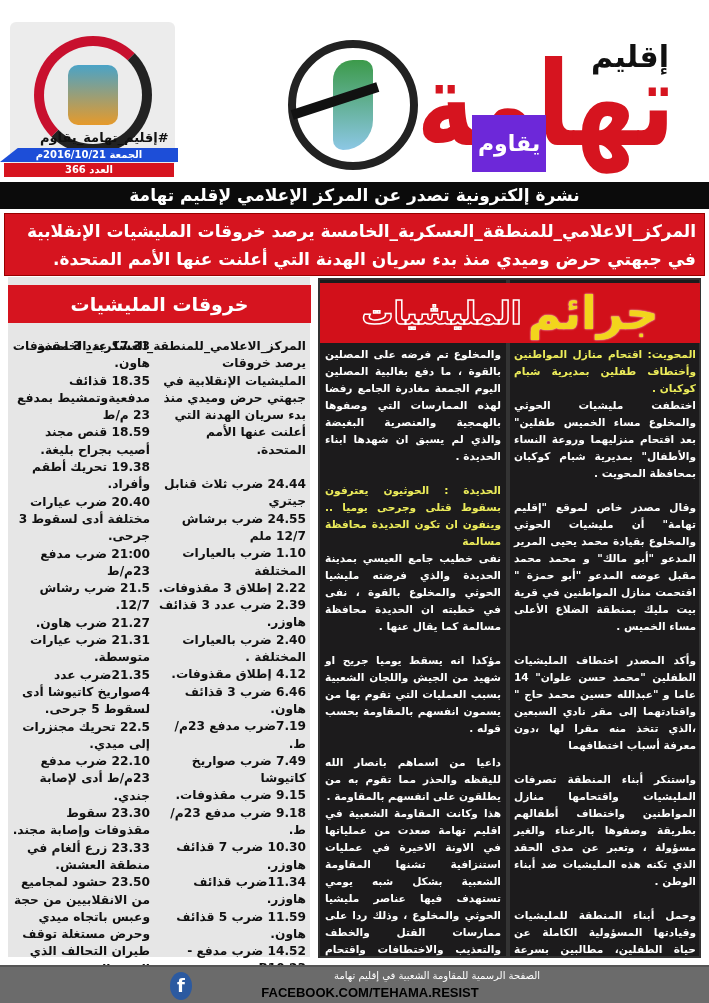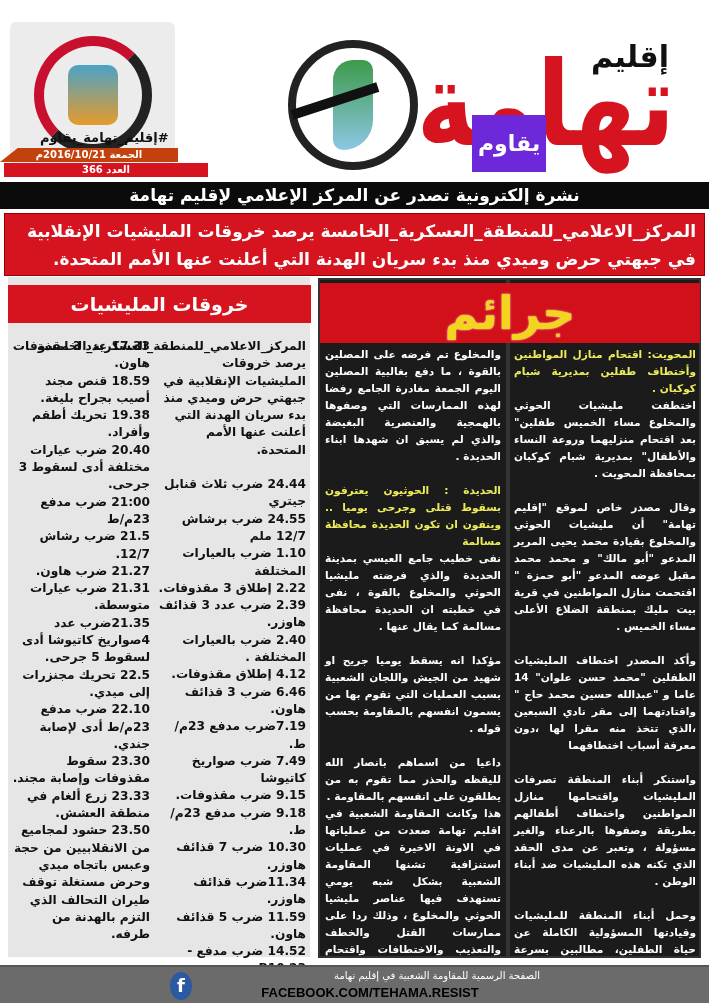--- a/index.html
+++ b/index.html
@@ -9,22 +9,22 @@
 .logo-left .ring{width:118px;height:118px;border-radius:50%;border:10px solid #222;border-top-color:#c8102e;border-left-color:#c8102e;display:flex;align-items:center;justify-content:center;position:relative}
 .logo-left .fist{width:50px;height:60px;background:linear-gradient(180deg,#4aa3c7,#e69a2b);border-radius:10px}
 .logo-center{position:absolute;left:278px;top:30px;width:150px;height:150px;display:flex;align-items:center;justify-content:center}
 .logo-center .circ{width:130px;height:130px;border-radius:50%;border:8px solid #222;background:#fff;display:flex;align-items:center;justify-content:center;position:relative}
 .logo-center .map{width:40px;height:90px;background:linear-gradient(180deg,#3c9a4a,#8cc7e5);border-radius:20px 10px 30px 10px}
 .logo-center .gun{position:absolute;left:-6px;top:48px;width:90px;height:10px;background:#111;transform:rotate(-18deg)}
 .logo-right{position:absolute;left:470px;top:25px;width:225px;height:160px}
 .logo-right .eq{position:absolute;right:26px;top:14px;font-weight:bold;font-size:30px;color:#111;direction:rtl}
 .logo-right .big{position:absolute;right:20px;top:30px;font-weight:bold;font-size:98px;line-height:1;color:#d6141f;direction:rtl;transform:scaleY(1.2)}
 .hashtag{position:absolute;left:40px;top:130px;font-size:13px;font-weight:bold;color:#111;direction:rtl}
-.date-bar{position:absolute;left:0;top:148px;width:178px;height:14px;background:#c2410c;clip-path:polygon(10% 0,100% 0,100% 100%,0 100%);color:#fff;font-size:10px;font-weight:bold;text-align:center;line-height:14px;direction:rtl}
-.issue-bar{position:absolute;left:4px;top:163px;width:204px;height:14px;background:#d6141f;color:#fff;font-size:10px;font-weight:bold;text-align:center;line-height:14px;direction:rtl}
+.date-bar{position:absolute;left:0;top:148px;width:178px;height:14px;background:#1d4ed8;clip-path:polygon(10% 0,100% 0,100% 100%,0 100%);color:#fff;font-size:10px;font-weight:bold;text-align:center;line-height:14px;direction:rtl}
+.issue-bar{position:absolute;left:4px;top:163px;width:170px;height:14px;background:#d6141f;color:#fff;font-size:10px;font-weight:bold;text-align:center;line-height:14px;direction:rtl}
 .black-strip{position:absolute;left:0;top:182px;width:709px;height:27px;background:#0b0b0b;color:#fff;font-size:17px;font-weight:bold;text-align:center;line-height:27px;direction:rtl}
 .headline{position:absolute;left:4px;top:213px;width:701px;height:63px;background:#d6141f;border:1px solid #900;color:#fff;font-size:17px;font-weight:bold;direction:rtl;text-align:right;padding:3px 8px;line-height:28px}
 .col-left{position:absolute;left:8px;top:277px;width:302px;height:680px;background:#e6e6e6}
 .left-head{position:absolute;left:8px;top:285px;width:303px;height:38px;background:#d6141f;color:#fff;font-size:19px;font-weight:bold;text-align:center;line-height:38px;direction:rtl}
 .list{position:absolute;top:338px;font-size:12.2px;font-weight:bold;color:#111;direction:rtl;text-align:right;line-height:17.3px}
 .list.c1{left:10px;width:140px}
 .list.c2{left:158px;width:148px}
 .list .item{margin:0}
 .list .gap{height:17px}
 .col-mid{position:absolute;left:318px;top:278px;width:190px;height:680px;background:#1c1b1c;border:2px solid #333}
@@ -94,39 +94,41 @@
   <div class="item">11.34ضرب قذائف هاوزر.</div>
   <div class="item">11.59 ضرب 5 قذائف هاون.</div>
   <div class="item">14.52 ضرب مدفع - B10 23.</div>
   <div class="item">5.37ضرب مدفع 23م/ط</div>
   <div class="item">15.40 ضرب عيارات متوسطة.</div>
 
 </div>
 
 <div class="list c1">
   <div class="item">17.33 عدد 3 مقذوفات هاون.</div>
+  <div class="item">18.35 قذائف مدفعيةوتمشيط بمدفع 23 م/ط</div>
   <div class="item">18.59 قنص مجند أصيب بجراح بليغة.</div>
   <div class="item">19.38 تحريك أطقم وأفراد.</div>
   <div class="item">20.40 ضرب عيارات مختلفة أدى لسقوط 3 جرحى.</div>
   <div class="item">21:00 ضرب مدفع 23م/ط</div>
   <div class="item">21.5 ضرب رشاش 12/7.</div>
   <div class="item">21.27 ضرب هاون.</div>
   <div class="item">21.31 ضرب عيارات متوسطة.</div>
   <div class="item">21.35ضرب عدد 4صواريخ كاتيوشا أدى لسقوط 5 جرحى.</div>
   <div class="item">22.5 تحريك مجنزرات إلى ميدي.</div>
   <div class="item">22.10 ضرب مدفع 23م/ط أدى لإصابة جندي.</div>
   <div class="item">23.30 سقوط مقذوفات وإصابة مجند.</div>
   <div class="item">23.33 زرع ألغام في منطقة العشش.</div>
   <div class="item">23.50 حشود لمجاميع من الانقلابيين من حجة وعبس باتجاه ميدي وحرض مستغلة توقف طيران التحالف الذي التزم بالهدنة من طرفه.</div>
 </div>
 
 <div class="col-mid"></div>
 <div class="col-right"></div>
 <div class="crime-banner">
   <span class="b1">جرائم</span>
+  <span class="b2">المليشيات</span>
 </div>
 
 <div class="article right">
   <div class="hl pg tight">المحويت: اقتحام منازل المواطنين وأختطاف طفلين بمديرية شبام كوكبان .</div>
   <div class="pg">اختطفت مليشيات الحوثي والمخلوع مساء الخميس طفلين" بعد اقتحام منزليهما وروعة النساء والأطفال" بمديرية شبام كوكبان بمحافظة المحويت .</div>
   <div class="pg">وقال مصدر خاص لموقع "إقليم تهامة" أن مليشيات الحوثي والمخلوع بقيادة محمد يحيى المرير المدعو "أبو مالك" و محمد محمد مقبل عوضه المدعو "أبو حمزة " اقتحمت منازل المواطنين في قرية بيت مليك بمنطقة الضلاع الأعلى مساء الخميس .</div>
   <div class="pg">وأكد المصدر اختطاف المليشيات الطفلين "محمد حسن علوان" 14 عاما و "عبدالله حسين محمد حاج " واقتادتهما إلى مقر نادي السبعين ،الذي تتخذ منه مقرا لها ،دون معرفة أسباب اختطافهما</div>
   <div class="pg">واستنكر أبناء المنطقة تصرفات المليشيات واقتحامها منازل المواطنين واختطاف أطفالهم بطريقة وصفوها بالرعناء والغير مسؤولة ، وتعبر عن مدى الحقد الذي تكنه هذه المليشيات ضد أبناء الوطن .</div>
   <div class="pg">وحمل أبناء المنطقة للمليشيات وقيادتها المسؤولية الكاملة عن حياة الطفلين، مطالبين بسرعة الإفراج عنهما .</div>
   <div class="hl pg tight">#الحديدة</div>

